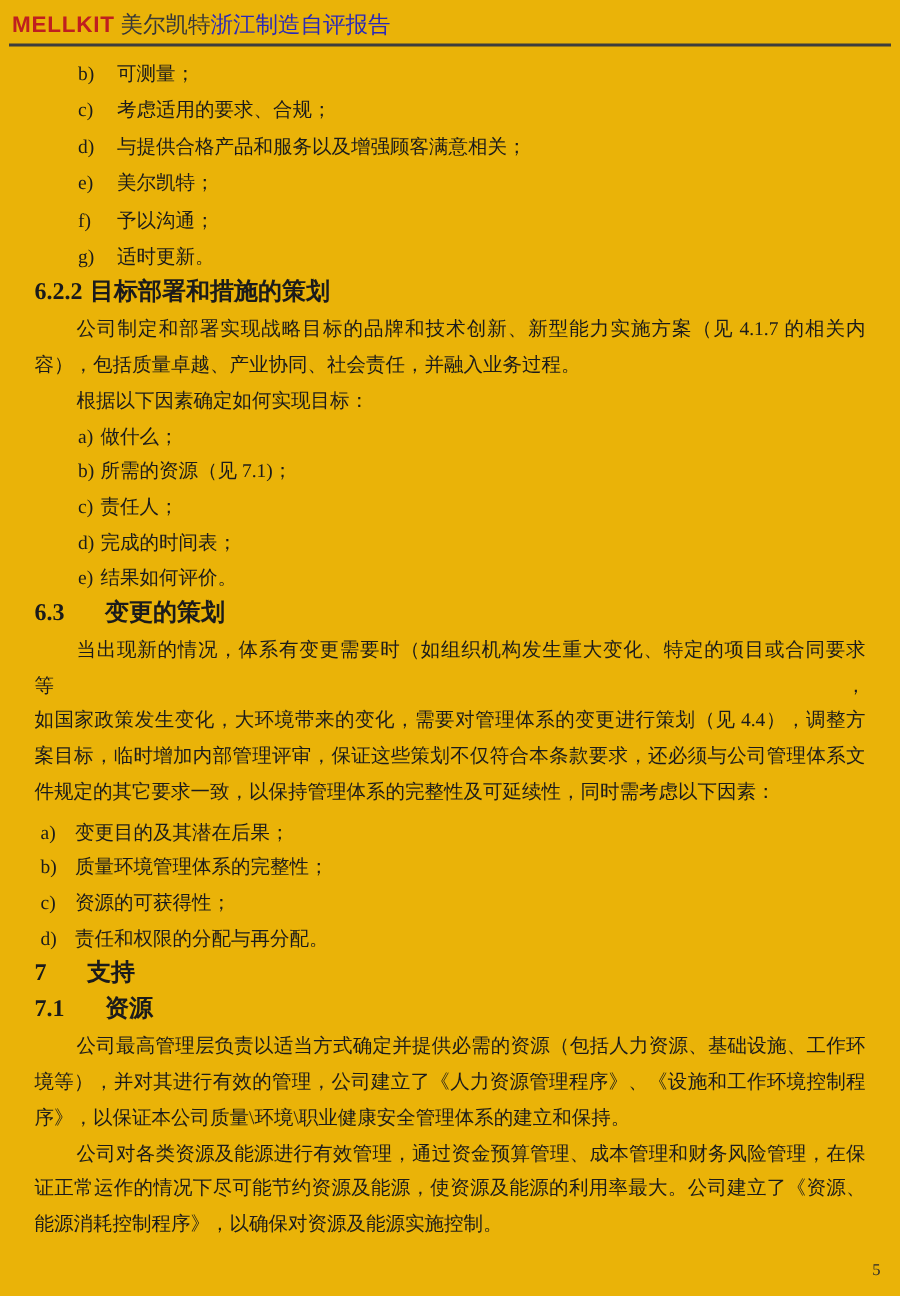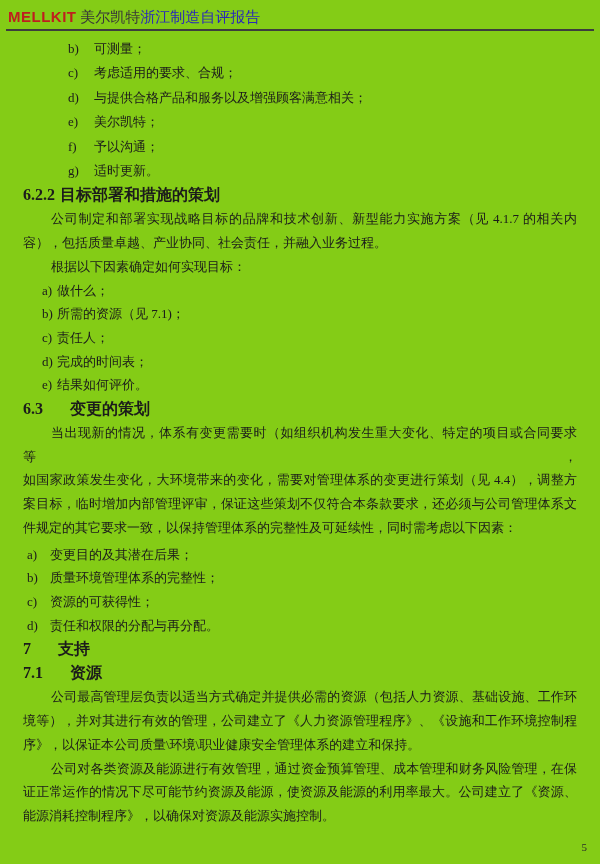--- a/index.html
+++ b/index.html
@@ -1,21 +1,21 @@
 <!DOCTYPE html>
 <html><head>
 <meta charset="utf-8">
 <style>
   html, body { margin: 0; padding: 0; }
   body { background: #ffffff; }
   .page {
     position: relative;
     width: 600px;
     height: 864px;
-    background: #84cc16;
+    background: #eab308;
     overflow: hidden;
     font-family: "Liberation Serif", "DejaVu Serif", serif;
     color: #1b1b1b;
   }
   
   .hdr {
     margin: 0 6px;
     padding: 8px 2px 3px 2px;
     border-bottom: 2px solid #3d3d3d;
     font-size: 15px;
@@ -45,24 +45,24 @@
     font-size: 16px;
     line-height: 24px;
     margin: 0;
   }
   .num { display: inline-block; }
   .num-w1 { width: 37px; }  
   .num-w2 { width: 47px; }  
   .num-w3 { width: 35px; }  
   
   .list-top { margin-top: 6px; }
-  .list-top .li { margin-left: 45px; line-height: 24.4px; }
+  .list-top .li { margin-left: 29px; line-height: 24.4px; }
   .lbl-a { display: inline-block; width: 26px; }
   
-  .list-mid .li { margin-left: 19px; }
+  .list-mid .li { margin-left: 29px; }
   .lbl-b { display: inline-block; width: 15px; }
   
   .list-63 { margin-top: 3px; }
   .list-63 .li { margin-left: 4px; }
   .list-63 .li.ind { }
   .lbl-c { display: inline-block; width: 23px; }
   
   .pageno {
     position: absolute;
     right: 13px;

